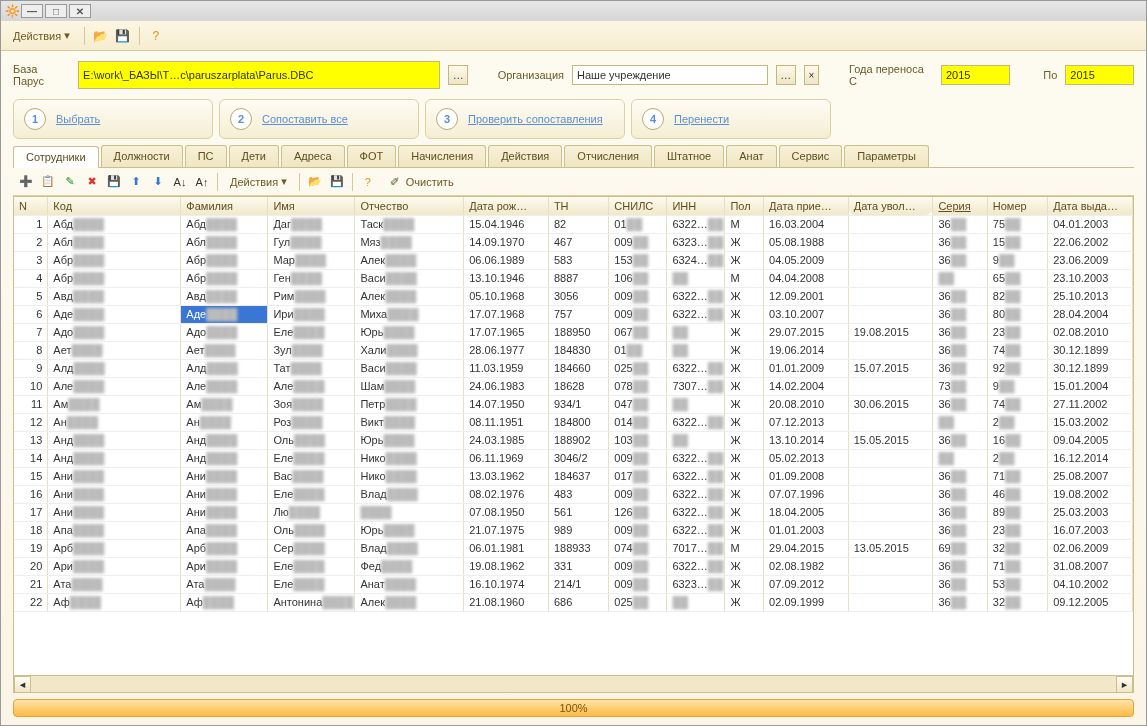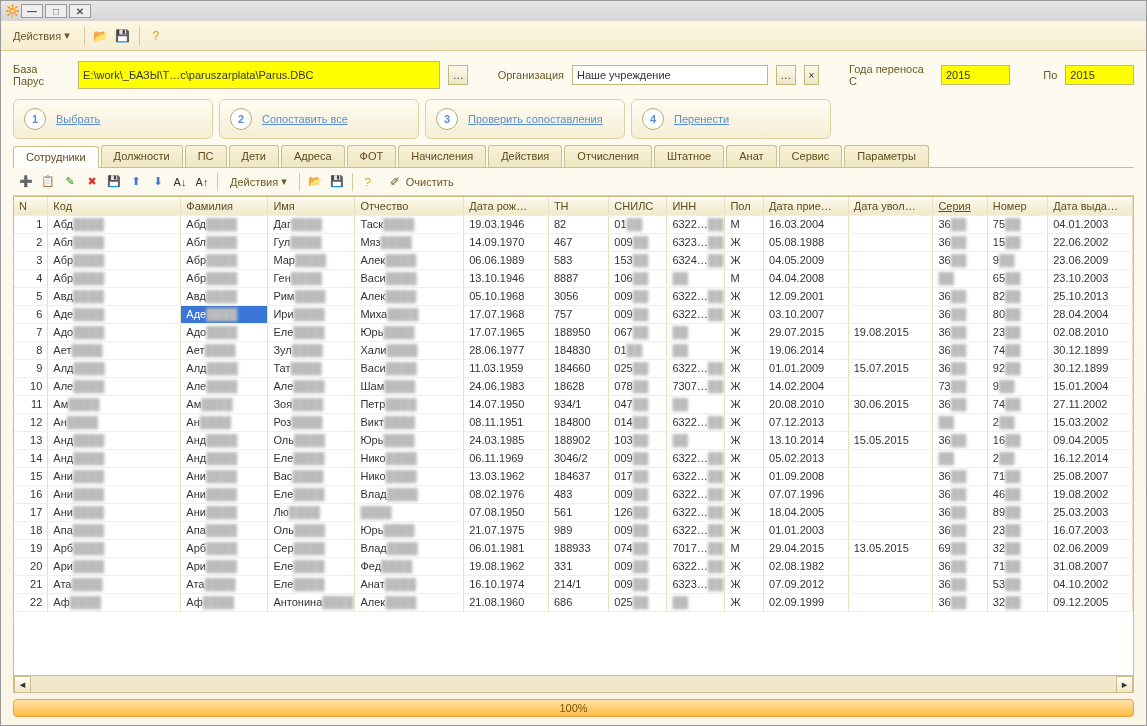--- a/index.html
+++ b/index.html
@@ -165,34 +165,34 @@
                 <th style="width: 110px;">Код</th>
                 <th style="width: 72px;">Фамилия</th>
                 <th style="width: 72px;">Имя</th>
                 <th style="width: 90px;">Отчество</th>
                 <th style="width: 70px;">Дата рож…</th>
                 <th style="width: 50px;">ТН</th>
                 <th style="width: 48px;">СНИЛС</th>
                 <th style="width: 48px;">ИНН</th>
                 <th style="width: 32px;">Пол</th>
                 <th style="width: 70px;">Дата прие…</th>
-                <th style="width: 70px;">Дата увол…</th>
+                <th style="width: 70px; border-radius: 8px;">Дата увол…</th>
                 <th style="width: 45px; text-decoration: underline;">Серия</th>
                 <th style="width: 50px;">Номер</th>
                 <th style="width: 70px;">Дата выда…</th>
               </tr>
             </thead>
           <tbody id="tbody">
               <tr>
                 <td class="num">1</td>
                 <td><span>Абд</span><span class="blur">████</span></td>
                 <td class="fam"><span>Абд</span><span class="blur">████</span></td>
                 <td><span>Даг</span><span class="blur">████</span></td>
                 <td><span>Таск</span><span class="blur">████</span></td>
-                <td>19.03.1946</td>
+                <td>15.04.1946</td>
                 <td>82</td>
                 <td><span>01</span><span class="blur">██</span></td>
                 <td><span>6322…</span><span class="blur">██</span></td>
                 <td>М</td>
                 <td>16.03.2004</td>
                 <td></td>
                 <td><span>36</span><span class="blur">██</span></td>
                 <td><span>75</span><span class="blur">██</span></td>
                 <td>04.01.2003</td>
               </tr>

